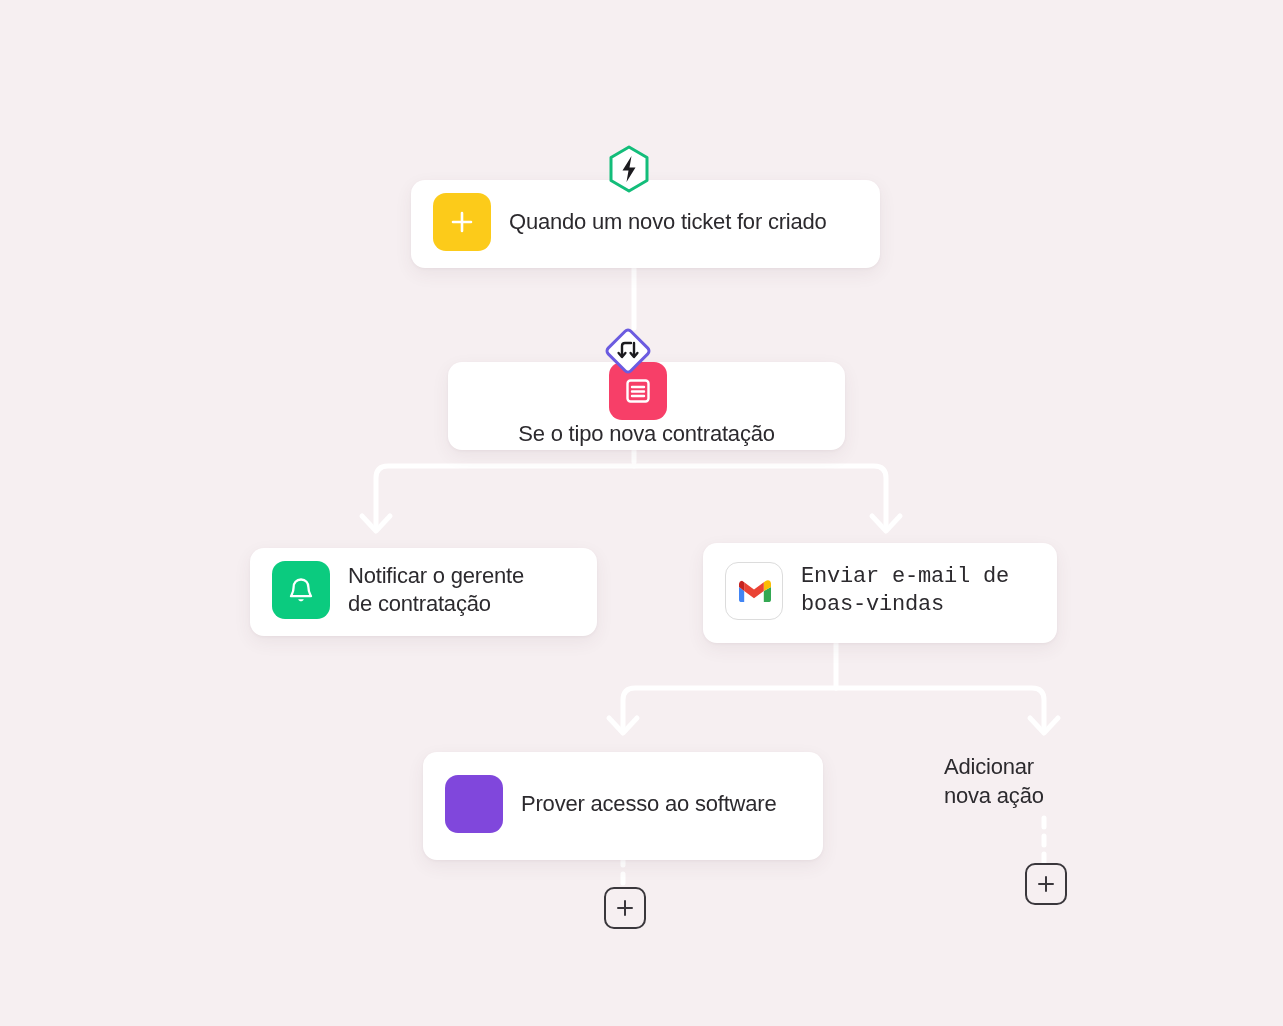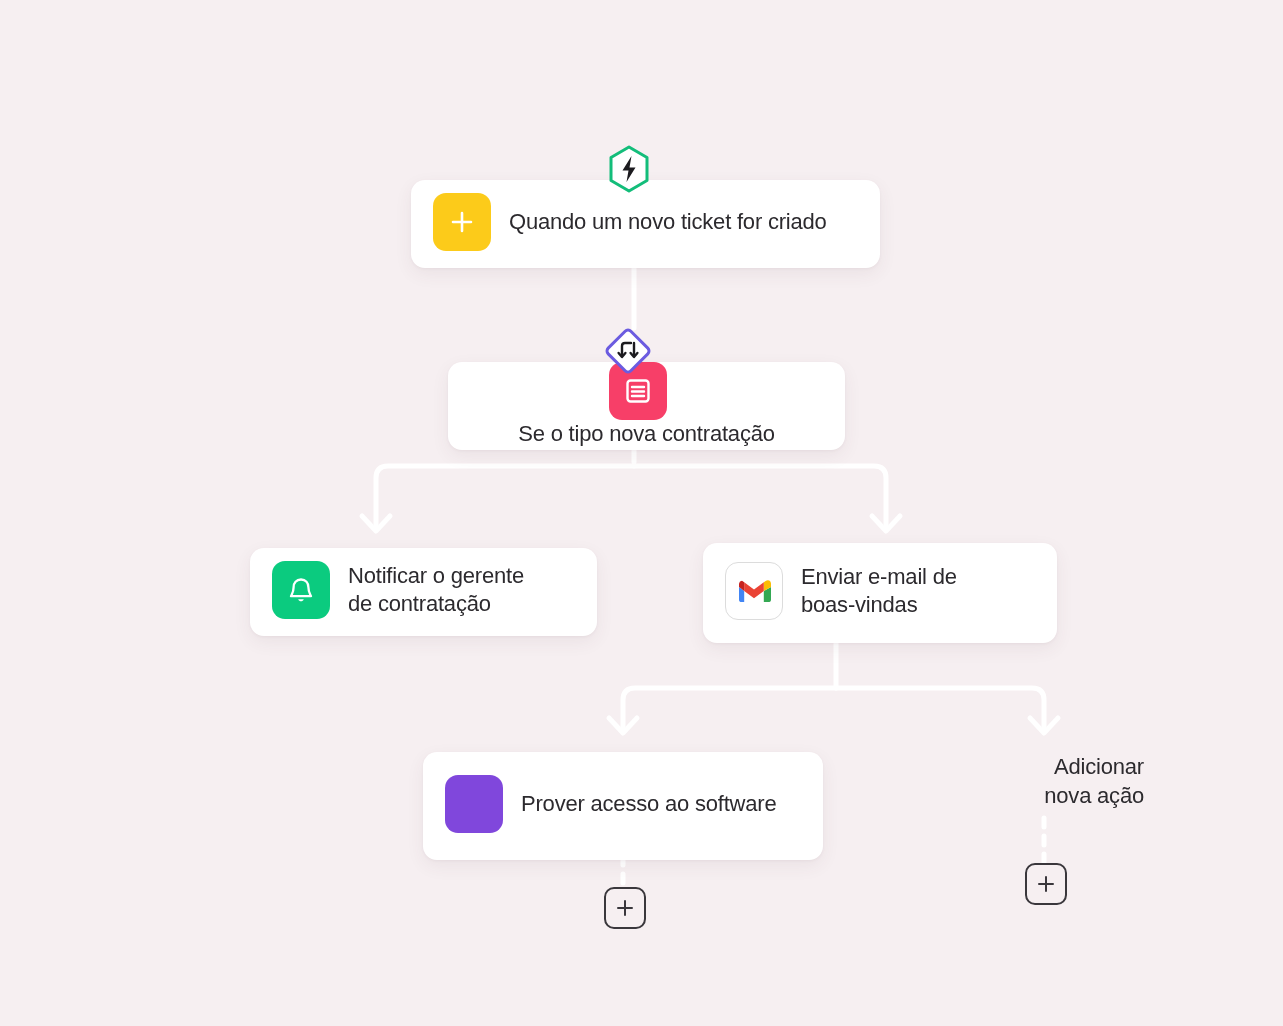--- a/index.html
+++ b/index.html
@@ -93,21 +93,21 @@
     justify-content: center;
     cursor: pointer;
   }
 
   .add-caption {
     position: absolute;
     z-index: 3;
     font-size: 22px;
     line-height: 29px;
     color: #2C2A2E;
-    text-align: right;
+    text-align: left;
     letter-spacing: -0.2px;
     font-weight: 500;
     white-space: pre-line;
   }
 
   
   .tile-amber  { background: #FCCB1A; }
   .tile-rose   { background: #F73F68; }
   .tile-green  { background: #0BCB7F; }
   .tile-purple { background: #8047DC; }
@@ -208,21 +208,21 @@
       <svg width="30" height="30" viewBox="0 0 30 30">
         <path d="M 15 4.5 C 10.3 4.5 7.6 8 7.6 12.2 C 7.6 17 6 19 5 21.2 L 25 21.2
                  C 24 19 22.4 17 22.4 12.2 C 22.4 8 19.7 4.5 15 4.5 Z" fill="none" stroke="#FFFFFF" stroke-width="2.3" stroke-linejoin="round"></path>
         <path d="M 12.2 24.2 C 12.8 25.6 13.8 26.2 15 26.2 C 16.2 26.2 17.2 25.6 17.8 24.2 Z" fill="#FFFFFF"></path>
       </svg>
     </div>
     <div class="node-label">Notificar o gerente
 de contratação</div>
   </div>
 
-  <div class="node" style="left:703px; top:543px; width:354px; height:100px;">
+  <div class="node" style="left:703px; top:543px; width:354px; height:100px;font-family:Liberation Mono, monospace;">
     <div class="node-icon tile-white">
       <svg width="34" height="26" viewBox="0 0 34 26">
         <path d="M 2.6 24 L 7.2 24 L 7.2 12.9 L 2 9 L 2 21.4 A 2.6 2.6 0 0 0 4.6 24 Z" fill="#4285F4"></path>
         <path d="M 26.8 24 L 31.4 24 A 2.6 2.6 0 0 0 34 21.4 L 34 9 L 26.8 12.9 Z" fill="#34A853"></path>
         <path d="M 26.8 4.2 L 26.8 12.9 L 34 9 L 34 5.4 A 3.2 3.2 0 0 0 29 2.8 Z" fill="#FBBC04"></path>
         <path d="M 7.2 12.9 L 7.2 4.2 L 17 11.5 L 26.8 4.2 L 26.8 12.9 L 17 20.2 Z" fill="#EA4335"></path>
         <path d="M 2 9 L 7.2 12.9 L 7.2 4.2 L 5 2.8 A 3.2 3.2 0 0 0 2 5.4 Z" fill="#C5221F"></path>
       </svg>
     </div>
     <div class="node-label">Enviar e-mail de

